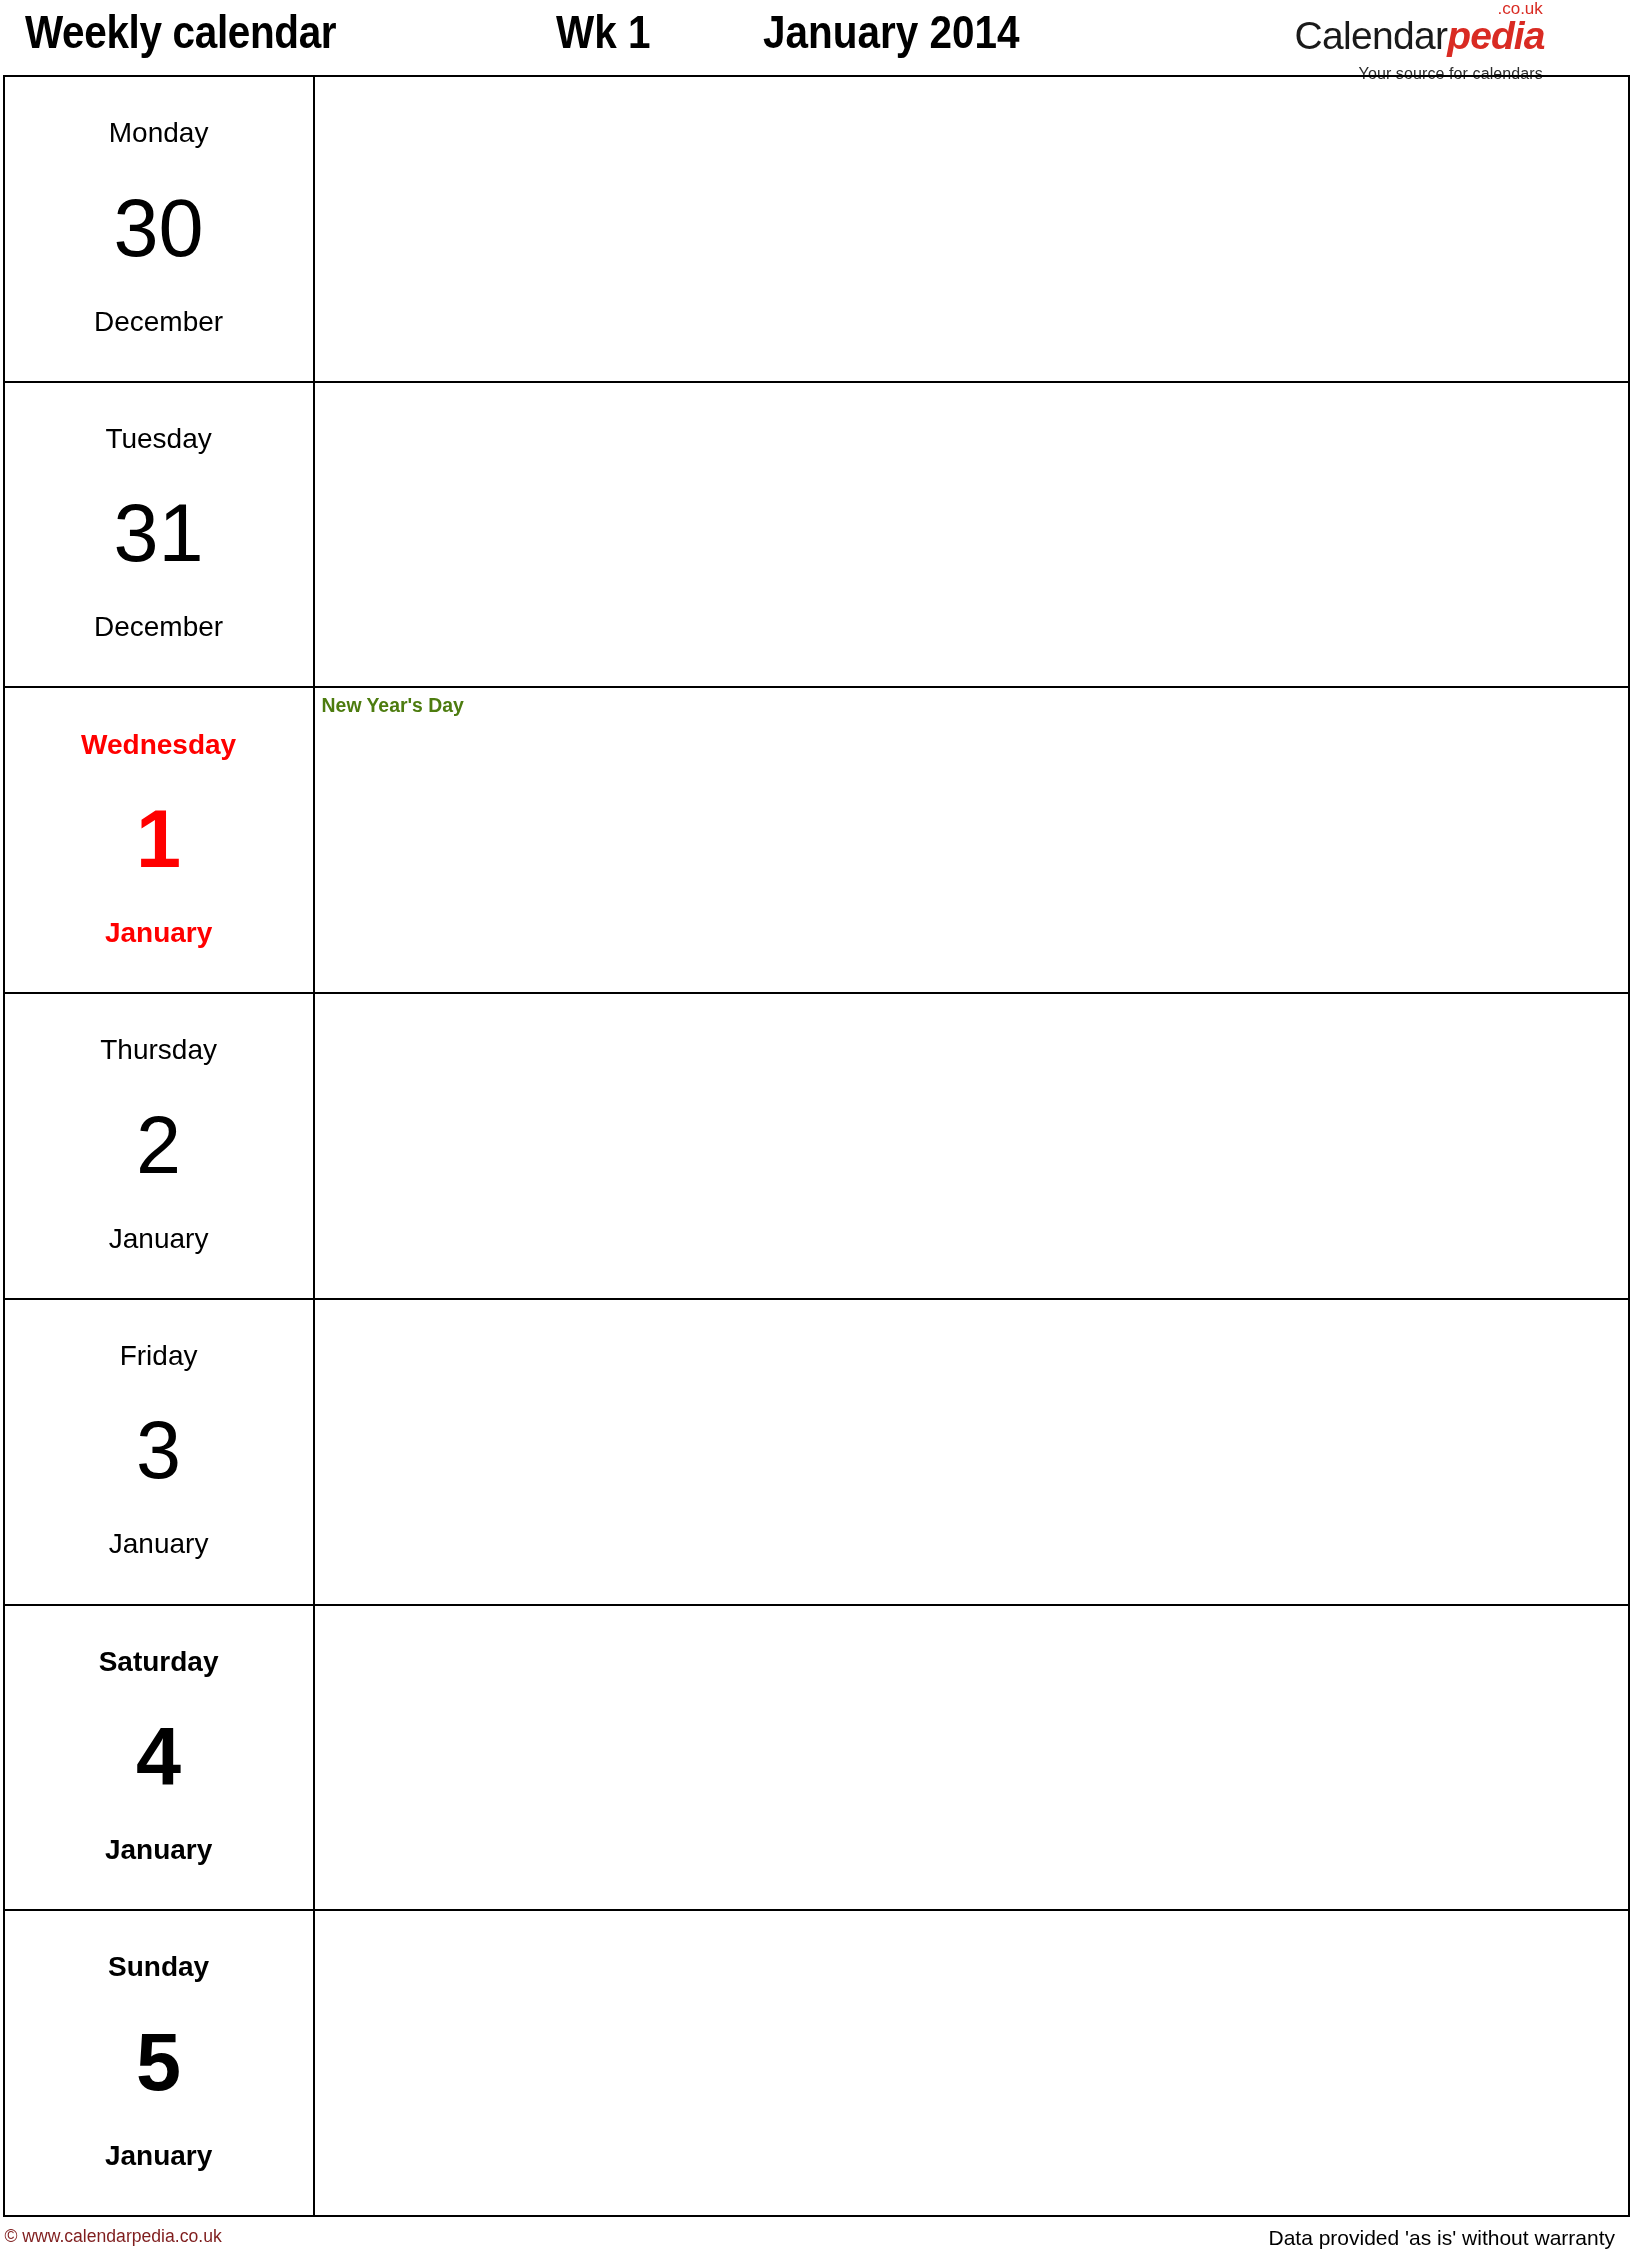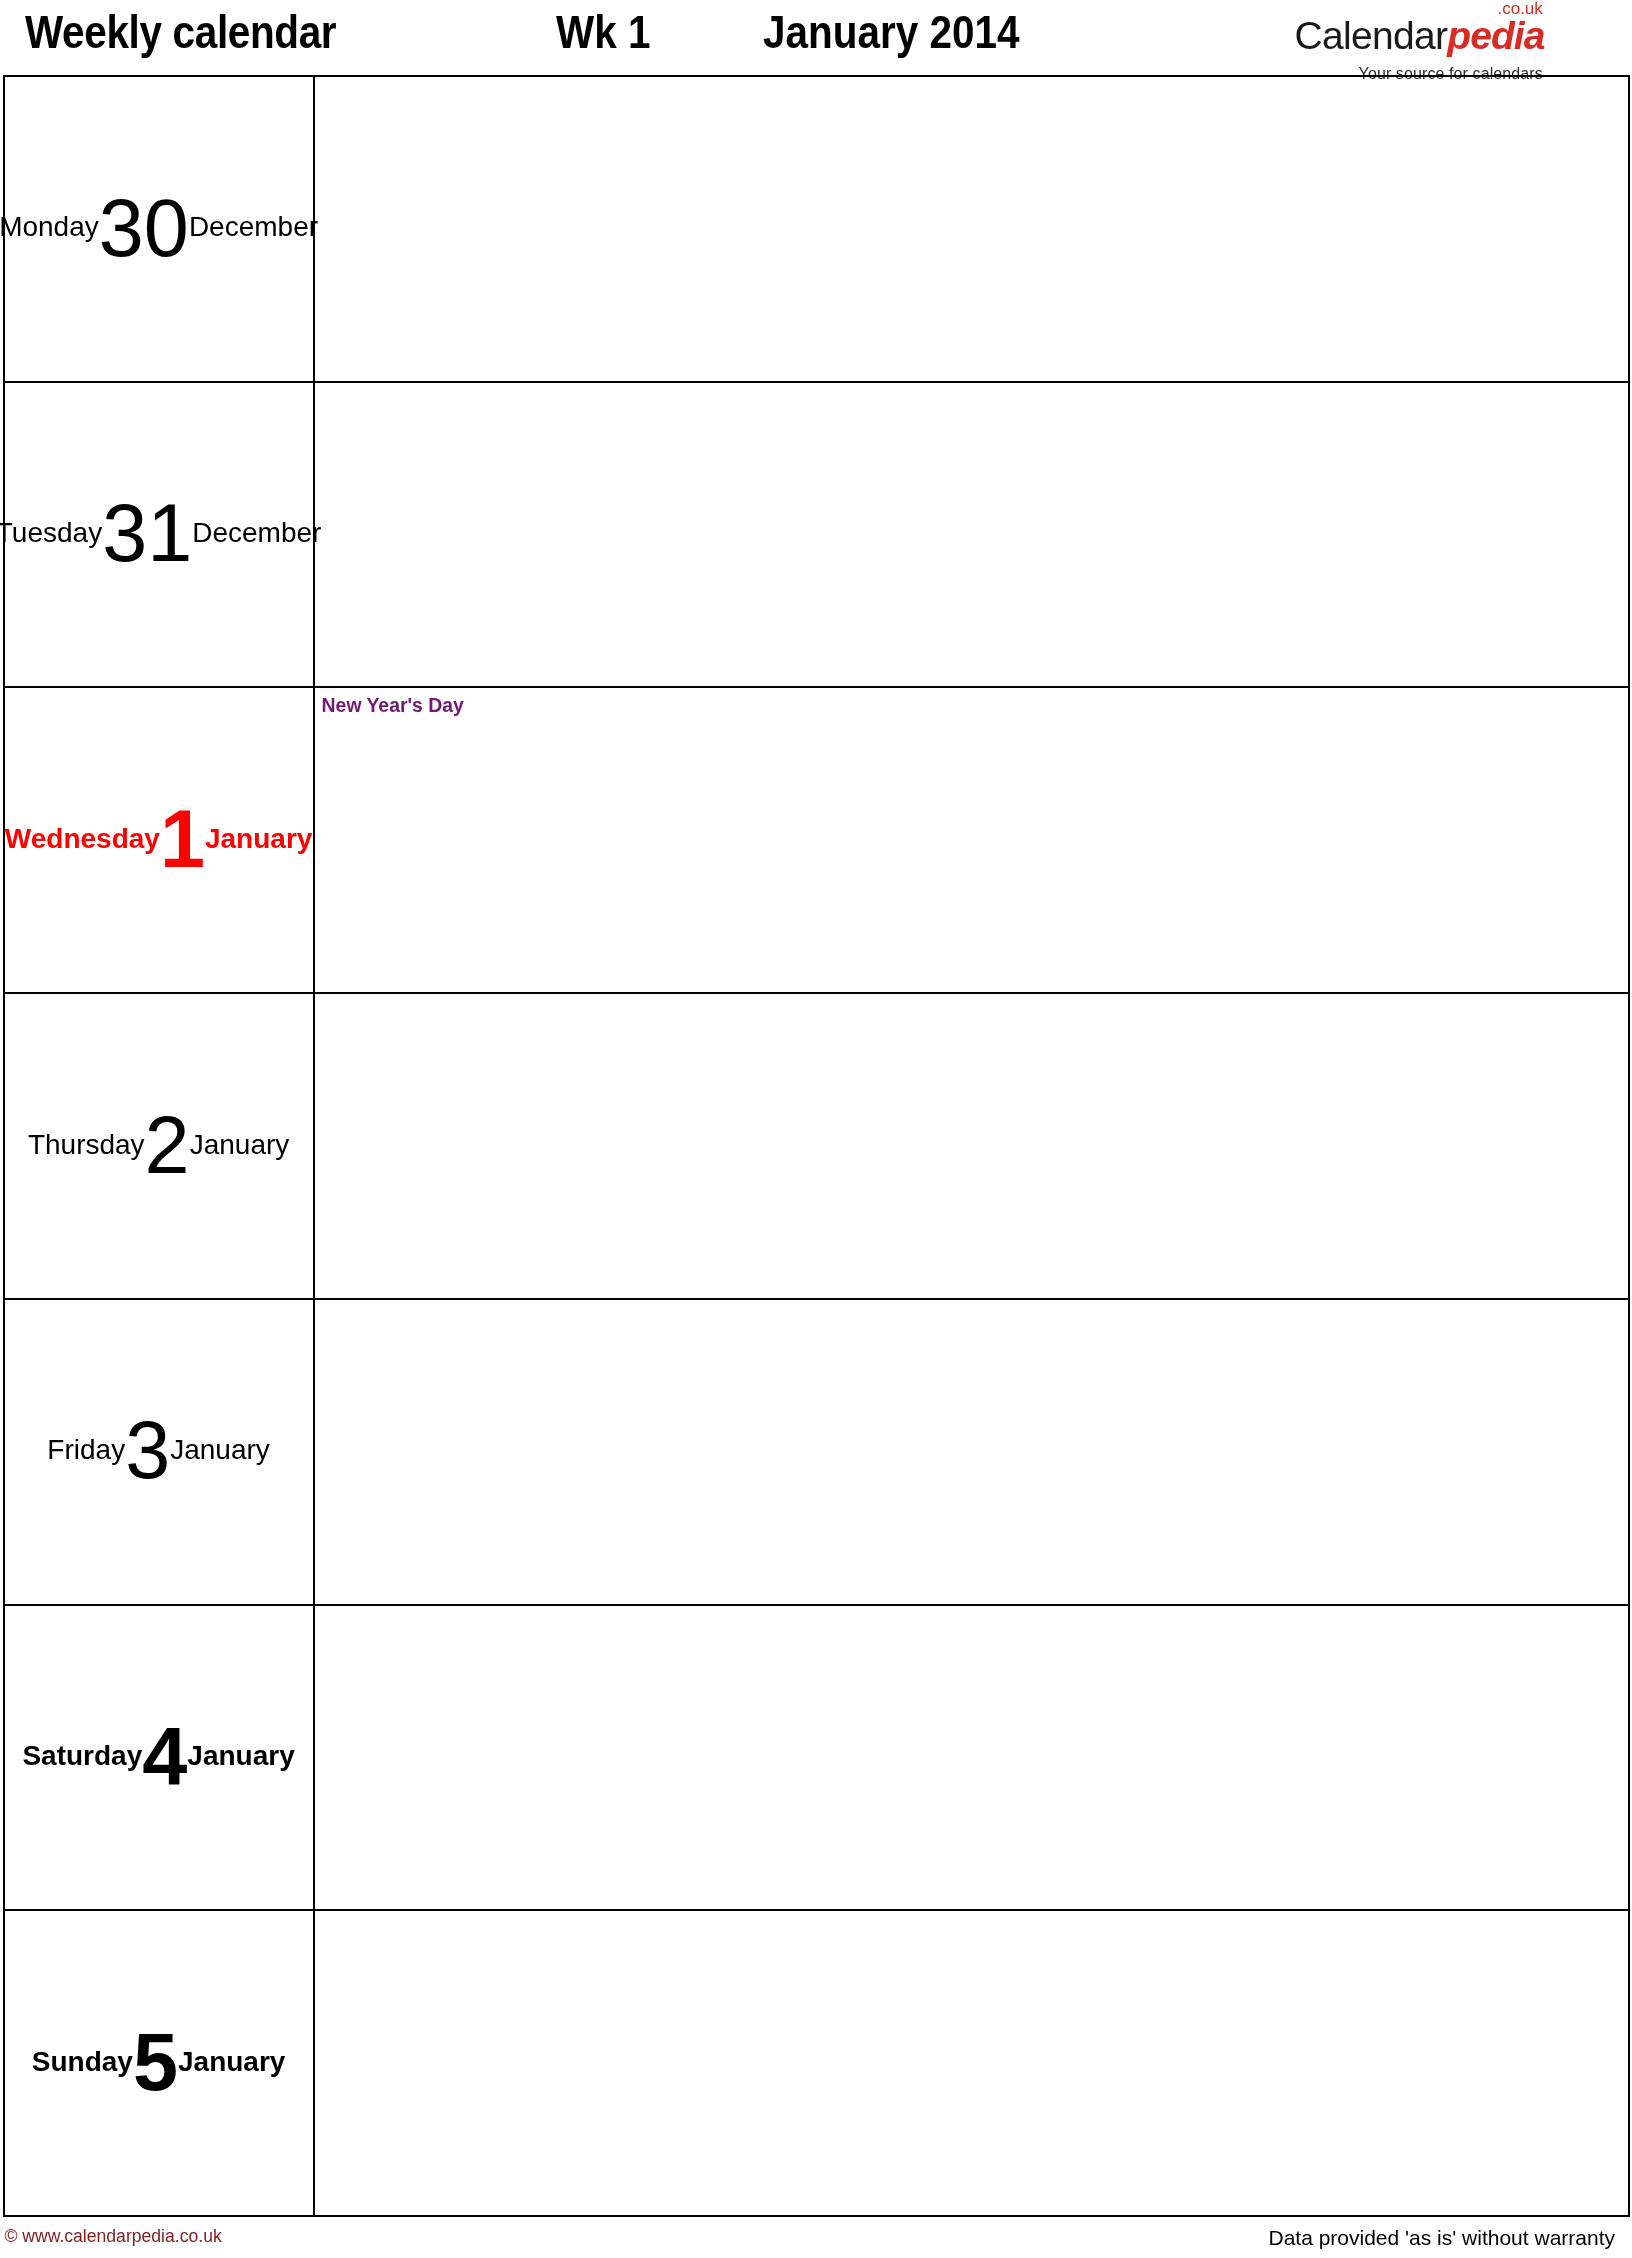--- a/index.html
+++ b/index.html
@@ -132,24 +132,25 @@
     border-bottom: 2.6px solid #000000;
     min-height: 0;
   }
   .day-row:last-child { border-bottom: none; }
 
   .day-label {
     width: 310px;
     flex: 0 0 310px;
     border-right: 2.6px solid #000000;
     display: flex;
-    flex-direction: row;
+    flex-direction: column;
     align-items: center;
     justify-content: center;
     padding: 8.8px 3.5px 12.4px 3.5px;
+    gap: 28px;
   }
 
   .day-name {
     font-size: 28px;
     line-height: 1.05;
     text-align: center;
   }
 
   .day-number {
     font-size: 81px;
@@ -179,21 +180,21 @@
   .day-notes {
     flex: 1 1 auto;
     position: relative;
     padding: 7px 8.8px 7px 7px;
     min-width: 0;
   }
 
   .note-holiday {
     font-size: 19.4px;
     font-weight: bold;
-    color: #701a75;
+    color: #4d7c0f;
     line-height: 1.1;
     white-space: nowrap;
   }
 
   .note-holiday:empty { display: none; }
 
   
   .footer {
     position: absolute;
     left: 0;

